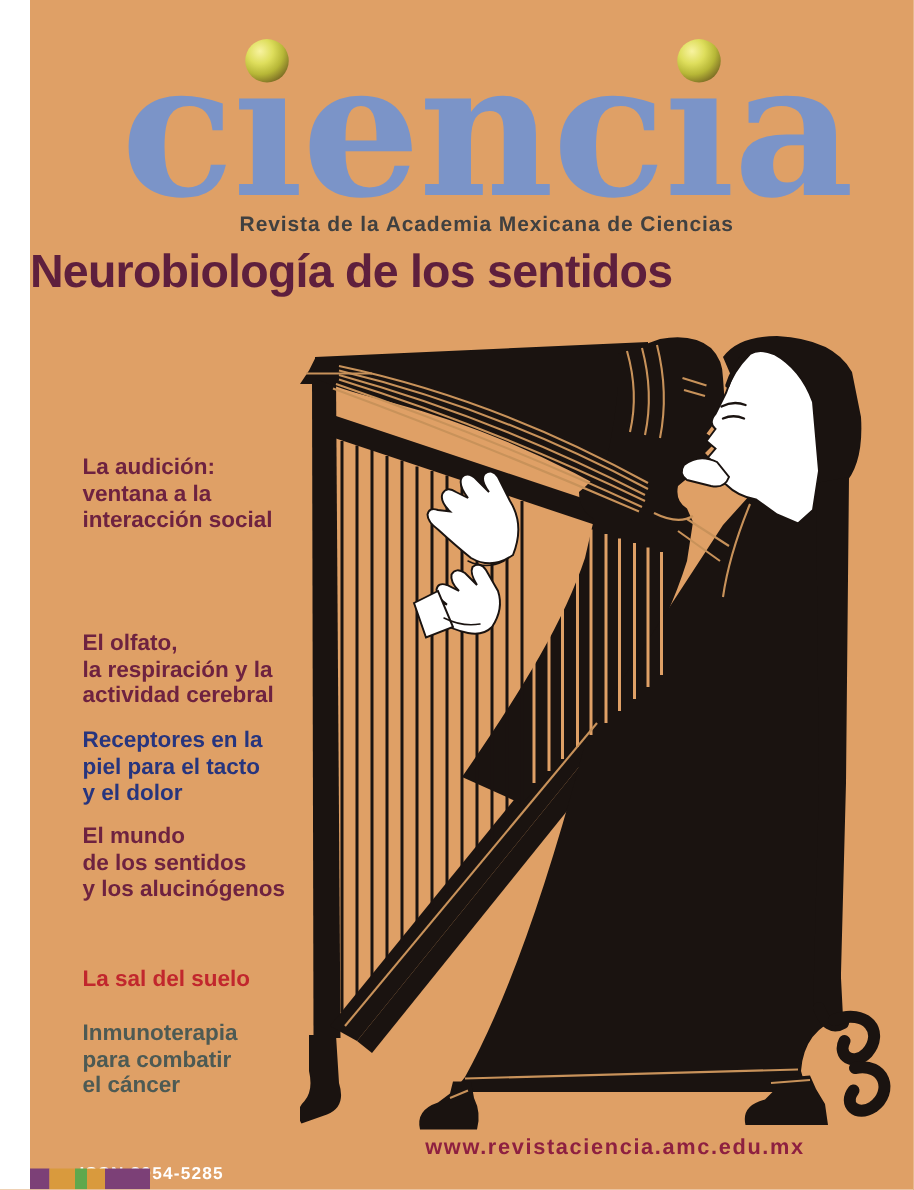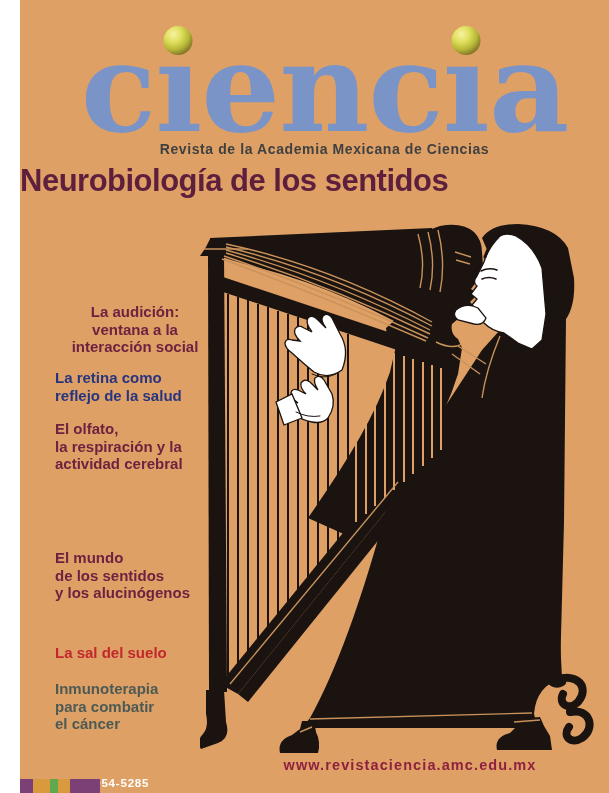--- a/index.html
+++ b/index.html
@@ -28,21 +28,21 @@
   }
   .theme-heading{
     position:absolute; top:163px; left:0; width:609px; text-align:left;
     font-size:31px; font-weight:bold; letter-spacing:-.5px;
     color:var(--heading_maroon,#5E1F3D);
   }
   
   .side{position:absolute; left:35px; width:160px; font-weight:bold;
         font-size:15px; line-height:1.17; white-space:pre-line;}
   .institute{top:233px; color:#fff;}
-  .a1{top:303px; color:var(--article_maroon,#6E2240);text-align:center;}
+  .a1{top:303px; color:var(--article_maroon,#6E2240);}
   .a2{top:369px; color:var(--article_navy,#27357E);}
   .a3{top:420px; color:var(--article_maroon,#6E2240);}
   .a4{top:485px; color:var(--article_navy,#27357E);}
   .a5{top:549px; color:var(--article_maroon,#6E2240);}
   .a6{top:644px; color:var(--article_red,#C1272D);}
   .a7{top:680px; color:var(--article_gray,#4D5A54);}
   
   .issn{position:absolute; left:33px; top:777px; color:#fff;
         font-size:11.5px; font-weight:bold; letter-spacing:.8px;}
   .url{position:absolute; left:180px; top:757px; width:420px; text-align:center;
@@ -60,25 +60,26 @@
 
   <div class="masthead"><span>c</span><span class="idot"><span class="sphere"></span>ı</span><span>e</span><span>n</span><span>c</span><span class="idot"><span class="sphere"></span>ı</span><span>a</span></div>
 
   <div class="subtitle">Revista de la Academia Mexicana de Ciencias</div>
 
   <div class="theme-heading">Neurobiología de los sentidos</div>
 
   <div class="side a1">La audición:
 ventana a la
 interacción social</div>
-  <div class="side a2">La retina como
-reflejo de la salud</div>
   <div class="side a3">El olfato,
 la respiración y la
 actividad cerebral</div>
+  <div class="side a4">Receptores en la
+piel para el tacto
+y el dolor</div>
   <div class="side a6">La sal del suelo</div>
   <div class="side a5">El mundo
 de los sentidos
 y los alucinógenos</div>
   <div class="side a7">Inmunoterapia
 para combatir
 el cáncer</div>
 
   <div class="art-wrap">
     <svg width="425" height="540" viewBox="0 0 425 540" xmlns="http://www.w3.org/2000/svg">

